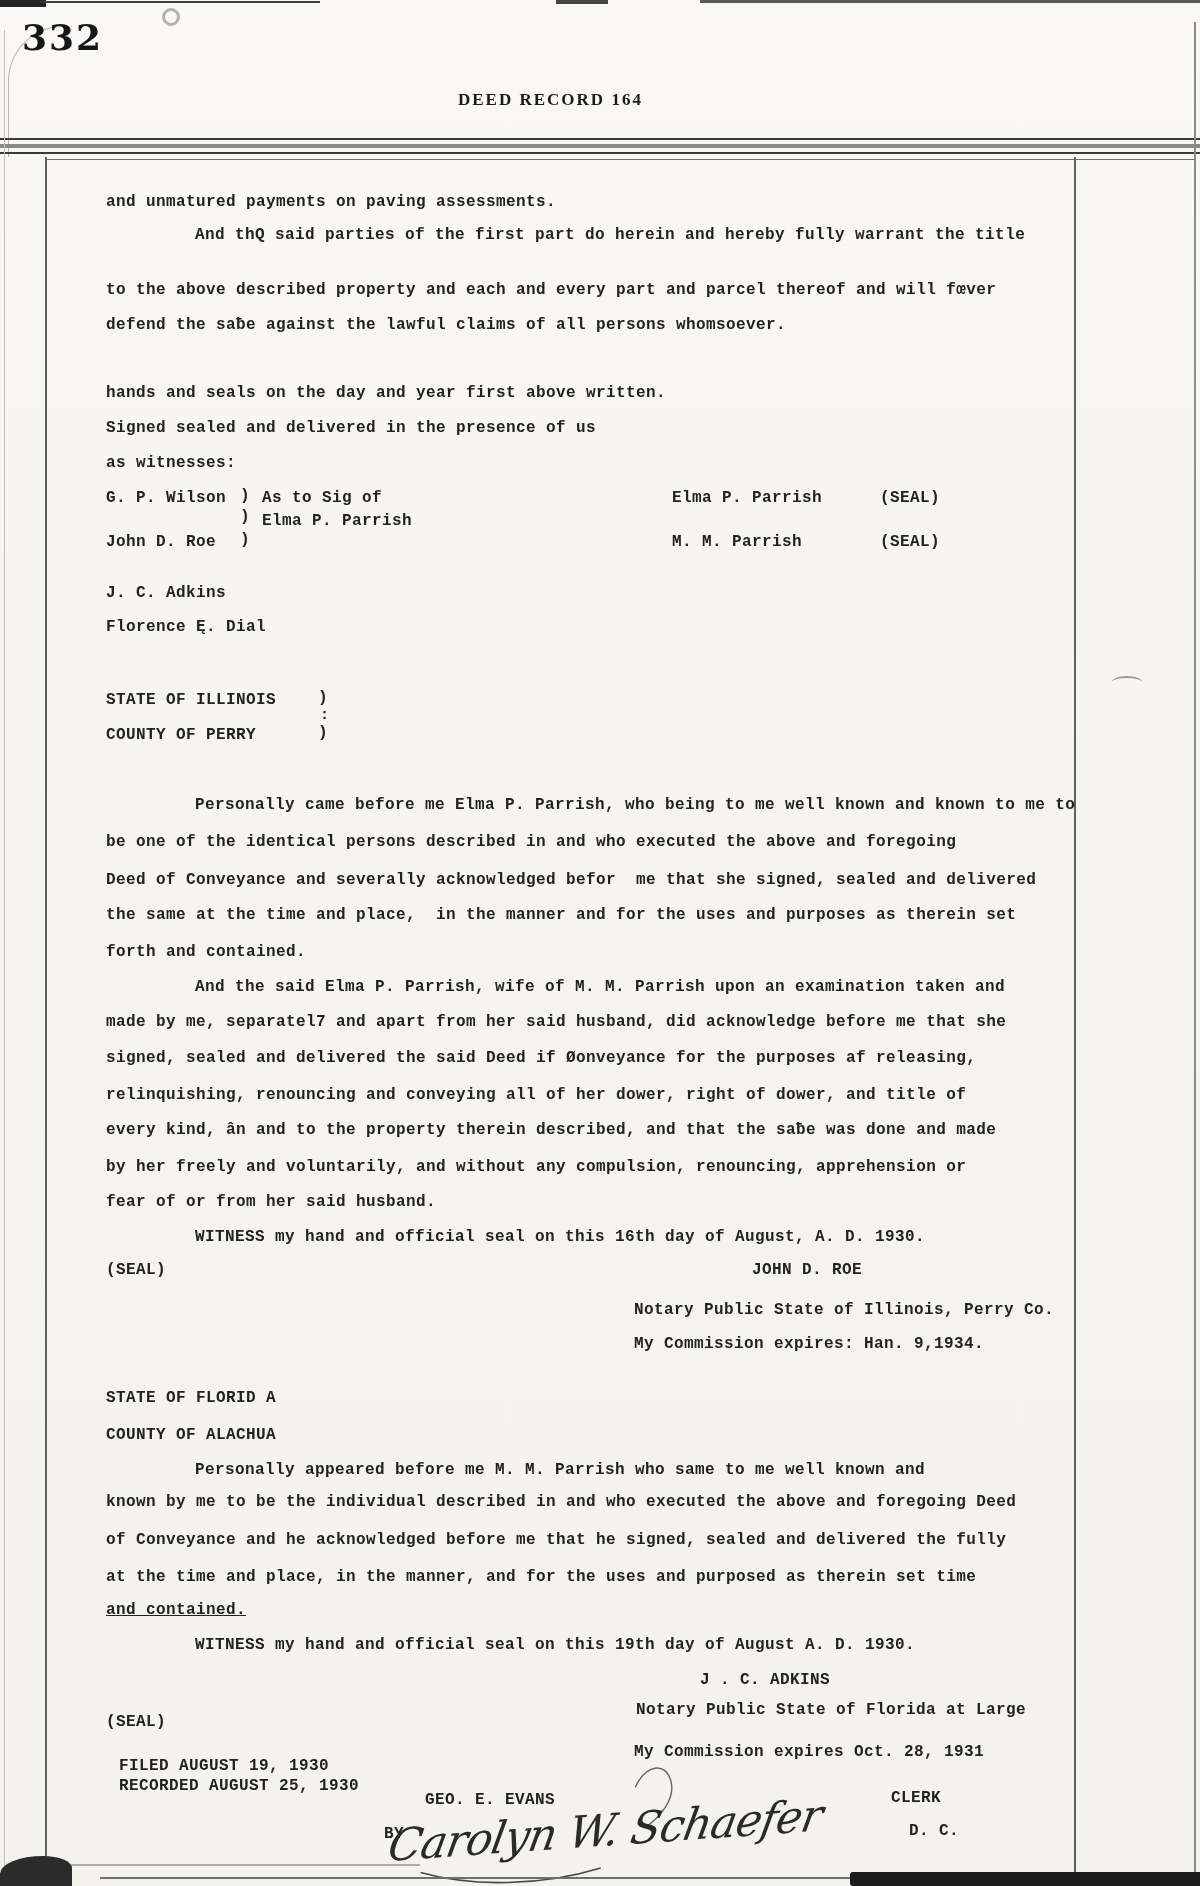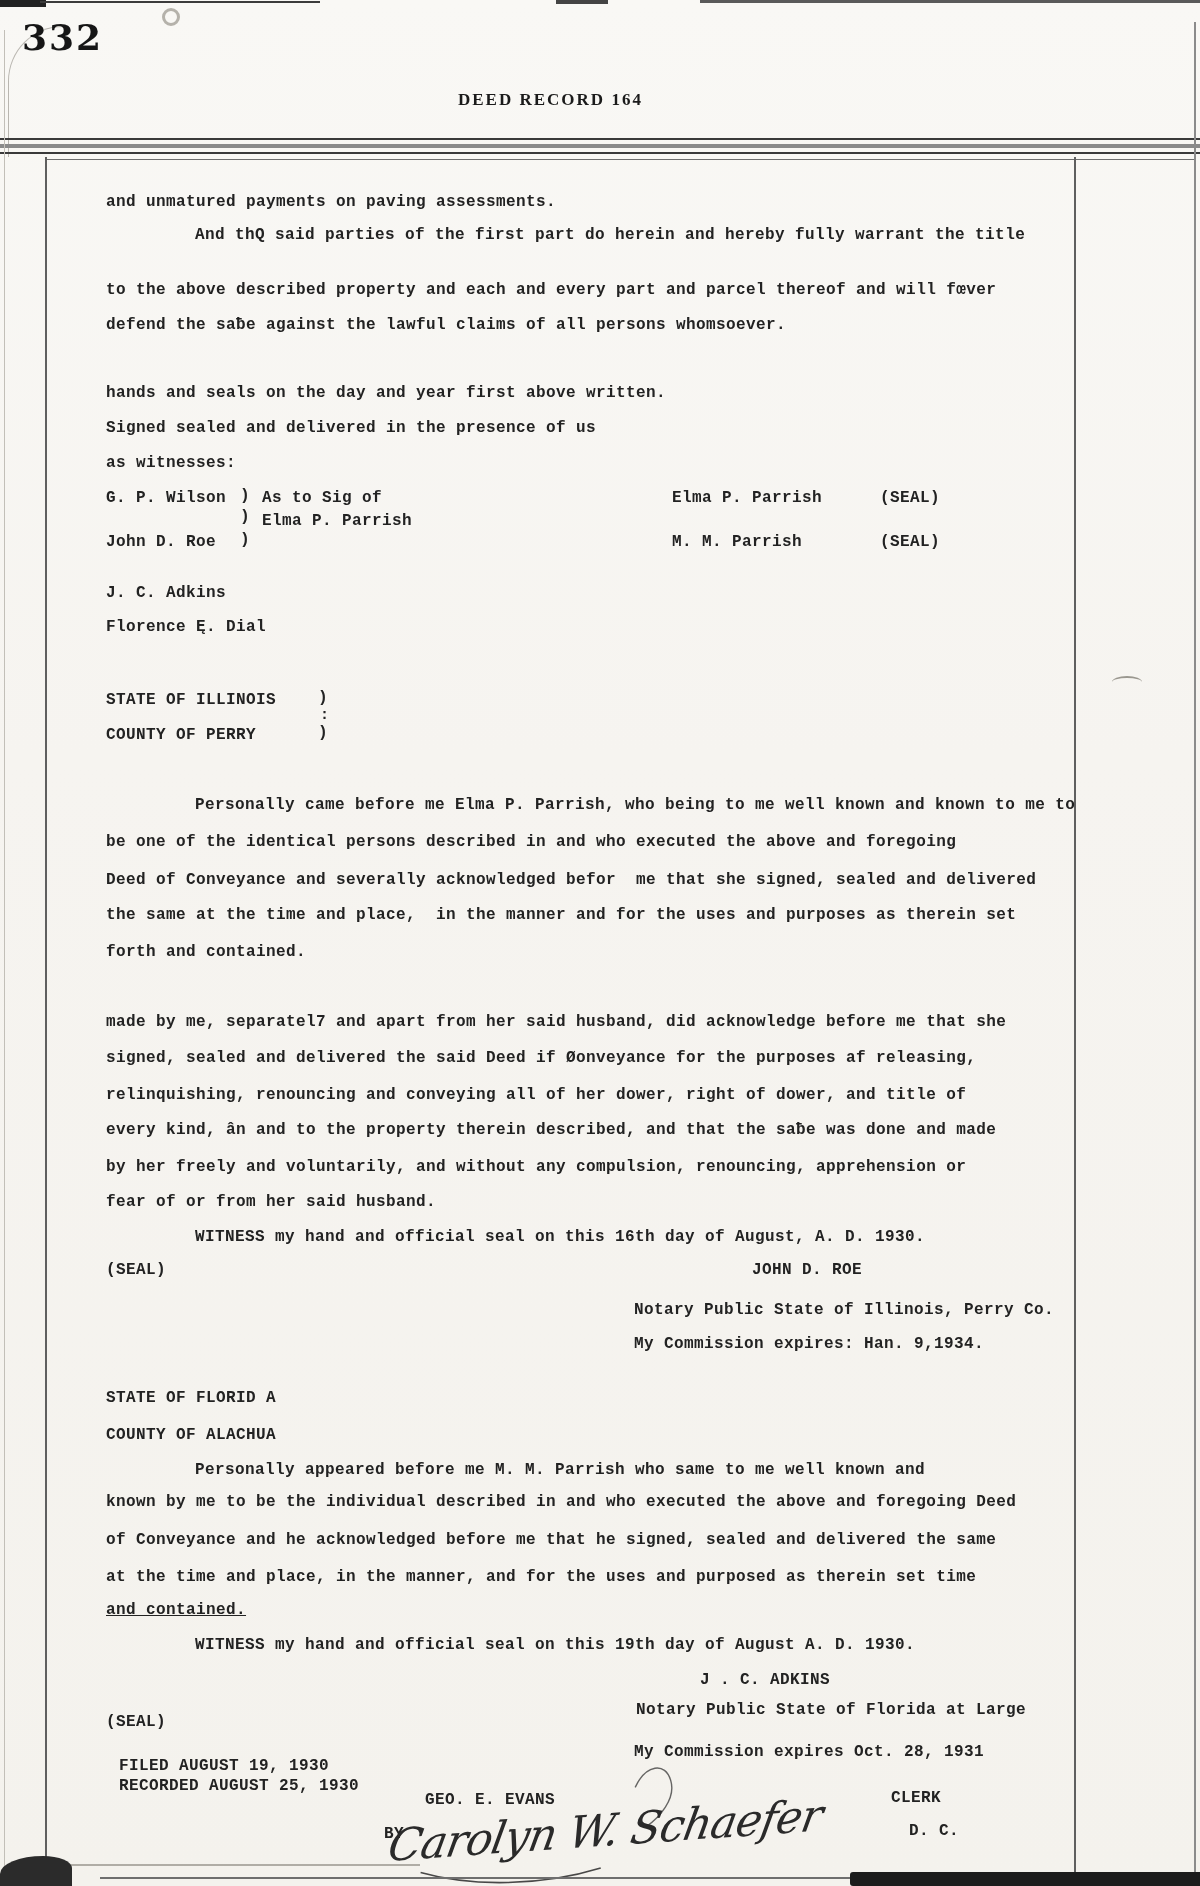--- a/index.html
+++ b/index.html
@@ -74,38 +74,39 @@
   <div class="tl" style="left:106px;top:725px;">COUNTY OF PERRY</div>
   <div class="tl" style="left:318px;top:723px;">)</div>
   <div class="artifact" style="left:1112px;top:676px;width:30px;height:10px;border-top:2px solid #9a978f;border-radius:50% 50% 0 0;"></div>
 
   <div class="tl" style="left:195px;top:795px;">Personally came before me Elma P. Parrish, who being to me well known and known to me to</div>
   <div class="tl" style="left:106px;top:832px;">be one of the identical persons described in and who executed the above and foregoing</div>
   <div class="tl" style="left:106px;top:870px;">Deed of Conveyance and severally acknowledged befor  me that she signed, sealed and delivered</div>
   <div class="tl" style="left:106px;top:905px;">the same at the time and place,  in the manner and for the uses and purposes as therein set</div>
   <div class="tl" style="left:106px;top:942px;">forth and contained.</div>
 
+  <div class="tl" style="left:195px;top:977px;">And the said Elma P. Parrish, wife of M. M. Parrish upon an examination taken and</div>
   <div class="tl" style="left:106px;top:1012px;">made by me, separatel7 and apart from her said husband, did acknowledge before me that she</div>
   <div class="tl" style="left:106px;top:1048px;">signed, sealed and delivered the said Deed if Øonveyance for the purposes af releasing,</div>
   <div class="tl" style="left:106px;top:1085px;">relinquishing, renouncing and conveying all of her dower, right of dower, and title of</div>
   <div class="tl" style="left:106px;top:1120px;">every kind, ân and to the property therein described, and that the saƀe was done and made</div>
   <div class="tl" style="left:106px;top:1157px;">by her freely and voluntarily, and without any compulsion, renouncing, apprehension or</div>
   <div class="tl" style="left:106px;top:1192px;">fear of or from her said husband.</div>
 
   <div class="tl" style="left:195px;top:1227px;">WITNESS my hand and official seal on this 16th day of August, A. D. 1930.</div>
   <div class="tl" style="left:106px;top:1260px;">(SEAL)</div>
   <div class="tl" style="left:752px;top:1260px;">JOHN D. ROE</div>
   <div class="tl" style="left:634px;top:1300px;">Notary Public State of Illinois, Perry Co.</div>
   <div class="tl" style="left:634px;top:1334px;">My Commission expires: Han. 9,1934.</div>
 
   <div class="tl" style="left:106px;top:1388px;">STATE OF FLORID A</div>
   <div class="tl" style="left:106px;top:1425px;">COUNTY OF ALACHUA</div>
   <div class="tl" style="left:195px;top:1460px;">Personally appeared before me M. M. Parrish who same to me well known and</div>
   <div class="tl" style="left:106px;top:1492px;">known by me to be the individual described in and who executed the above and foregoing Deed</div>
-  <div class="tl" style="left:106px;top:1530px;">of Conveyance and he acknowledged before me that he signed, sealed and delivered the same</div>
+  <div class="tl" style="left:106px;top:1530px;">of Conveyance and he acknowledged before me that he signed, sealed and delivered the fully</div>
   <div class="tl" style="left:106px;top:1567px;">at the time and place, in the manner, and for the uses and purposed as therein set time</div>
   <div class="tl" style="left:106px;top:1600px;text-decoration:underline;">and contained.</div>
   <div class="tl" style="left:195px;top:1635px;">WITNESS my hand and official seal on this 19th day of August A. D. 1930.</div>
   <div class="tl" style="left:700px;top:1670px;">J . C. ADKINS</div>
   <div class="tl" style="left:106px;top:1712px;">(SEAL)</div>
   <div class="tl" style="left:636px;top:1700px;">Notary Public State of Florida at Large</div>
   <div class="tl" style="left:634px;top:1742px;text-align:right;">My Commission expires Oct. 28, 1931</div>
 
   <div class="tl" style="left:119px;top:1756px;">FILED AUGUST 19, 1930</div>
   <div class="tl" style="left:119px;top:1776px;">RECORDED AUGUST 25, 1930</div>

